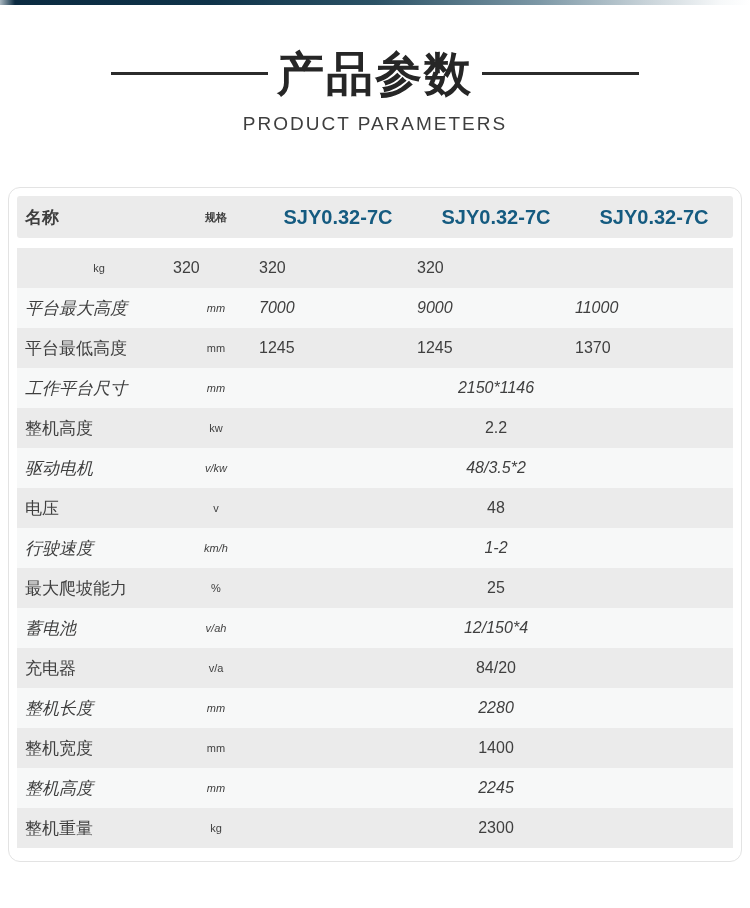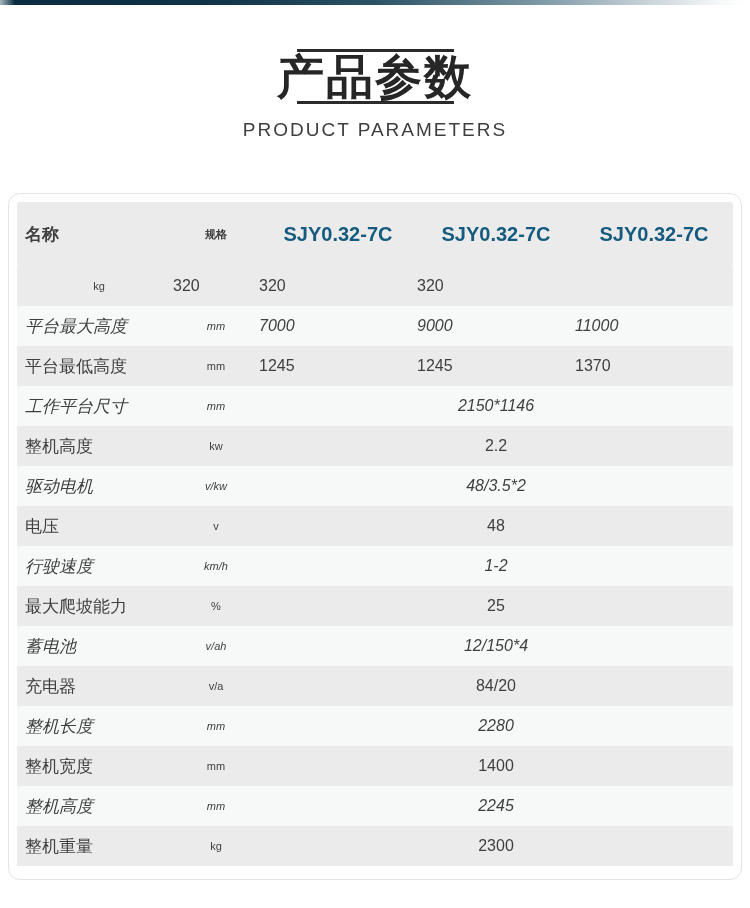--- a/index.html
+++ b/index.html
@@ -11,31 +11,31 @@
   *{margin:0;padding:0;box-sizing:border-box;}
   html,body{width:750px;height:908px;background:#ffffff;overflow:hidden;
     font-family:"Liberation Sans","DejaVu Sans",sans-serif;}
   
   .top-bar{width:750px;height:5px;
     background:linear-gradient(to right,
       #a9b7c0 0%, #0b2b41 2%, #0f3349 28%, #2b5266 50%,
       #7d98a6 72%, #c7d2d8 86%, #f6f8f9 96%, #ffffff 100%);}
   
   .title-wrap{margin-top:44px;text-align:center;}
-  .title-row{display:flex;align-items:center;justify-content:center;flex-direction:column;}
+  .title-row{display:flex;align-items:center;justify-content:center;}
   .title-line{width:157px;height:3px;background:#2b2b2b;margin:0 9px;}
   .page-title{font-size:47px;line-height:1.05;font-weight:900;color:#262626;
     letter-spacing:2px;white-space:nowrap;}
   .page-subtitle{margin-top:15px;font-size:19px;letter-spacing:2px;color:#3e3e3e;}
   
   .card{margin:52px 8px 0 8px;background:#ffffff;border:1px solid #e3e3e3;
     border-radius:12px;padding:8px 8px 13px 8px;}
   .t-row{display:grid;grid-template-columns:148px 86px 1fr 1fr 1fr;
     align-items:center;padding-left:8px;}
-  .t-head{height:64px;background:var(--row-gray);border-radius:3px;}
+  .t-head{height:42px;background:var(--row-gray);margin-bottom:10px;border-radius:3px;}
   .t-head .cell{font-size:20px;font-weight:bold;color:var(--accent);}
   .t-head .model{text-align:center;}
   .t-body .t-row{height:40px;}
   .row-gray{background:var(--row-gray);}
   .row-light{background:var(--row-light);font-style:italic;}
   .cell{white-space:nowrap;}
   .cell.label{font-size:17px;color:var(--ink);}
   .cell.unit{font-size:11px;color:var(--ink);text-align:center;}
   .cell.value{font-size:16px;color:var(--ink);}
   .cell.merged{grid-column:3 / 6;text-align:center;}

